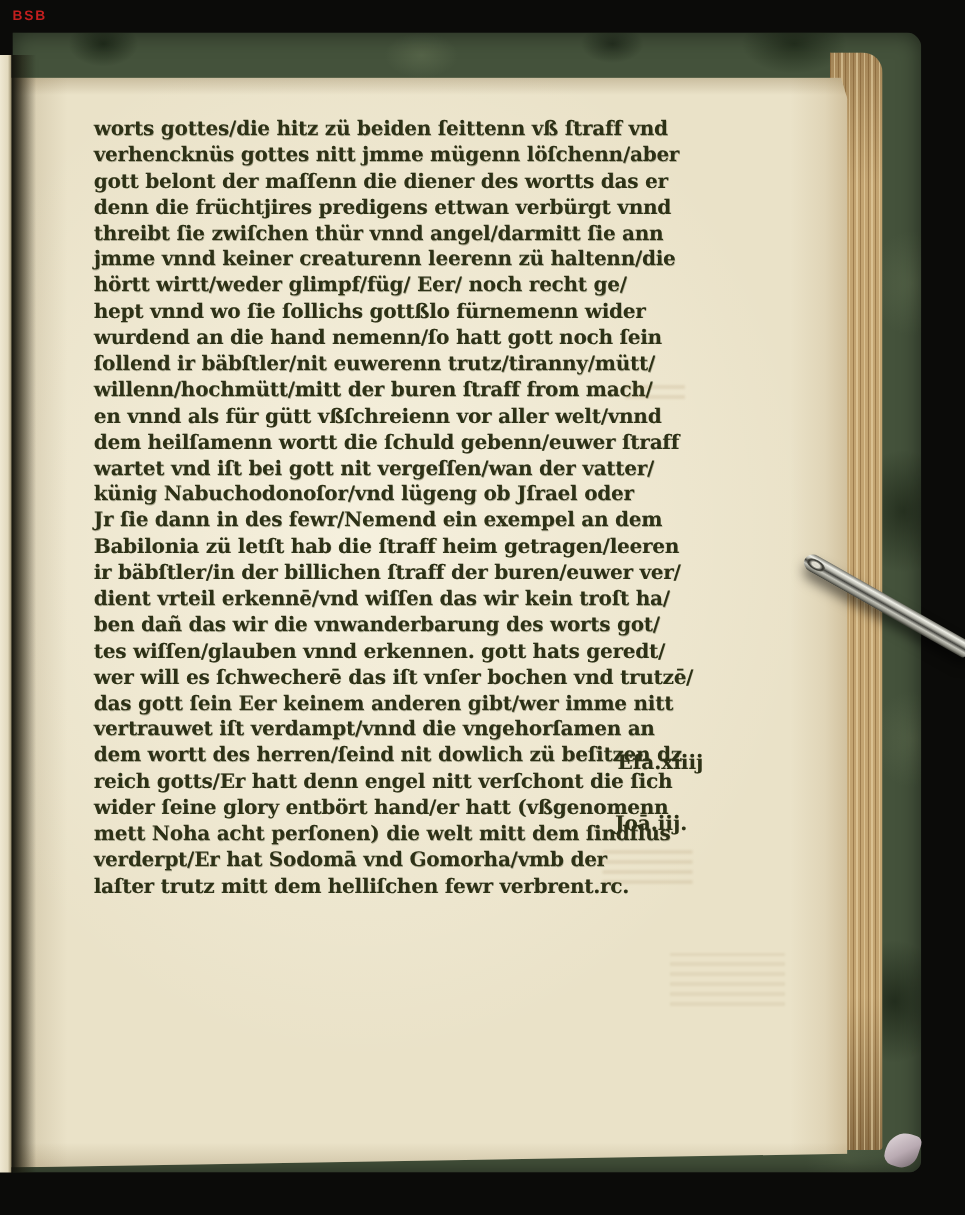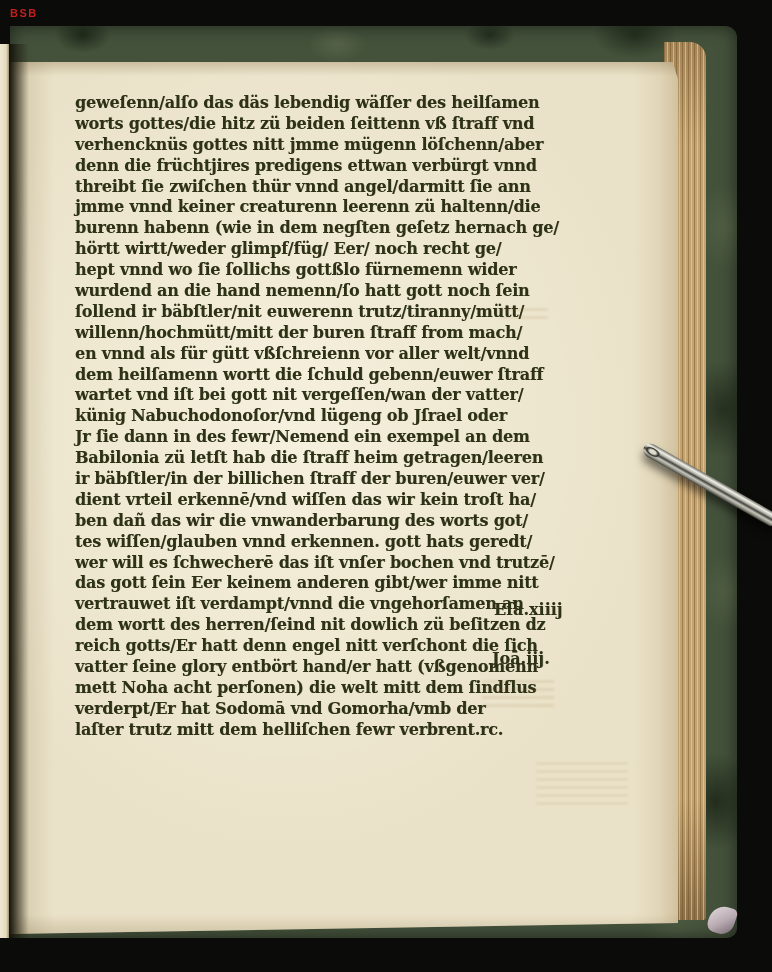--- a/index.html
+++ b/index.html
@@ -115,48 +115,47 @@
 <div id="screen">
 
   <div class="cover"></div>
 
   <div class="fore-edge"></div>
 
   <div class="corner-tab"></div>
 
   <div class="page">
     <div class="text-block">
-        <div class="text-line">geweſenn/alſo das däs lebendig wäſſer des heilſamen</div>
         <div class="text-line">worts gottes/die hitz zü beiden ſeittenn vß ſtraff vnd</div>
         <div class="text-line">verhencknüs gottes nitt jmme mügenn löſchenn/aber</div>
+        <div class="text-line">gott belont der maſſenn die diener des wortts das er</div>
         <div class="text-line">denn die früchtjires predigens ettwan verbürgt vnnd</div>
         <div class="text-line">threibt ſie zwiſchen thür vnnd angel/darmitt ſie ann</div>
         <div class="text-line">jmme vnnd keiner creaturenn leerenn zü haltenn/die</div>
-        <div class="text-line">burenn habenn (wie in dem negſten geſetz hernach ge/</div>
         <div class="text-line">hörtt wirtt/weder glimpf/füg/ Eer/ noch recht ge/</div>
         <div class="text-line">hept vnnd wo ſie ſollichs gottßlo fürnemenn wider</div>
         <div class="text-line">wurdend an die hand nemenn/ſo hatt gott noch ſein</div>
         <div class="text-line">ſollend ir bäbſtler/nit euwerenn trutz/tiranny/mütt/</div>
         <div class="text-line">willenn/hochmütt/mitt der buren ſtraff from mach/</div>
         <div class="text-line">en vnnd als für gütt vßſchreienn vor aller welt/vnnd</div>
         <div class="text-line">dem heilſamenn wortt die ſchuld gebenn/euwer ſtraff</div>
         <div class="text-line">wartet vnd iſt bei gott nit vergeſſen/wan der vatter/</div>
         <div class="text-line">künig Nabuchodonoſor/vnd lügeng ob Jſrael oder</div>
         <div class="text-line">Jr ſie dann in des fewr/Nemend ein exempel an dem</div>
         <div class="text-line">Babilonia zü letſt hab die ſtraff heim getragen/leeren</div>
         <div class="text-line">ir bäbſtler/in der billichen ſtraff der buren/euwer ver/</div>
         <div class="text-line">dient vrteil erkennē/vnd wiſſen das wir kein troſt ha/</div>
         <div class="text-line">ben dañ das wir die vnwanderbarung des worts got/</div>
         <div class="text-line">tes wiſſen/glauben vnnd erkennen. gott hats geredt/</div>
         <div class="text-line">wer will es ſchwecherē das iſt vnſer bochen vnd trutzē/</div>
         <div class="text-line">das gott ſein Eer keinem anderen gibt/wer imme nitt</div>
         <div class="text-line">vertrauwet iſt verdampt/vnnd die vngehorſamen an</div>
         <div class="text-line">dem wortt des herren/ſeind nit dowlich zü beſitzen dz</div>
         <div class="text-line">reich gotts/Er hatt denn engel nitt verſchont die ſich</div>
-        <div class="text-line">vatter ſeine glory entbört hand/er hatt (vßgenomenn</div>
+        <div class="text-line">wider ſeine glory entbört hand/er hatt (vßgenomenn</div>
         <div class="text-line">mett Noha acht perſonen) die welt mitt dem ſindflus</div>
         <div class="text-line">verderpt/Er hat Sodomā vnd Gomorha/vmb der</div>
         <div class="text-line">laſter trutz mitt dem helliſchen fewr verbrent.rc.</div>
       </div>
     <div class="margin-note note-esa">Eſa.xiiij</div>
     <div class="margin-note note-joa">Joā.iij.</div>
     <div class="ghost ghost1"></div>
     <div class="ghost ghost2"></div>
     <div class="ghost ghost3"></div>
   </div>

